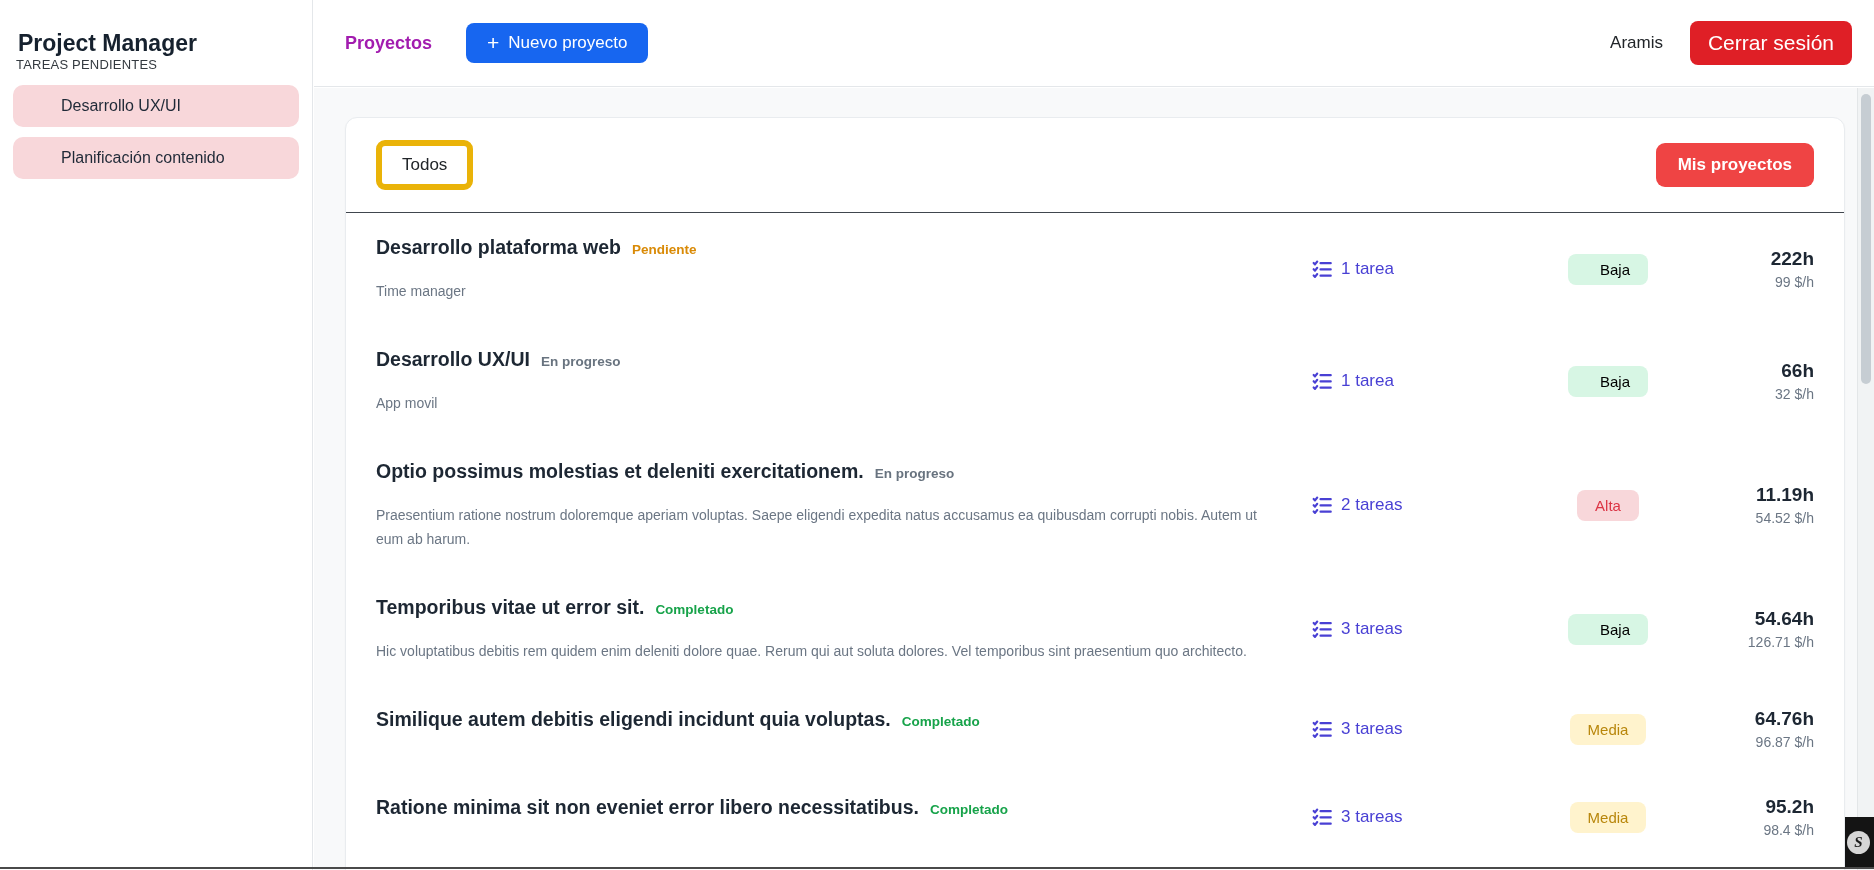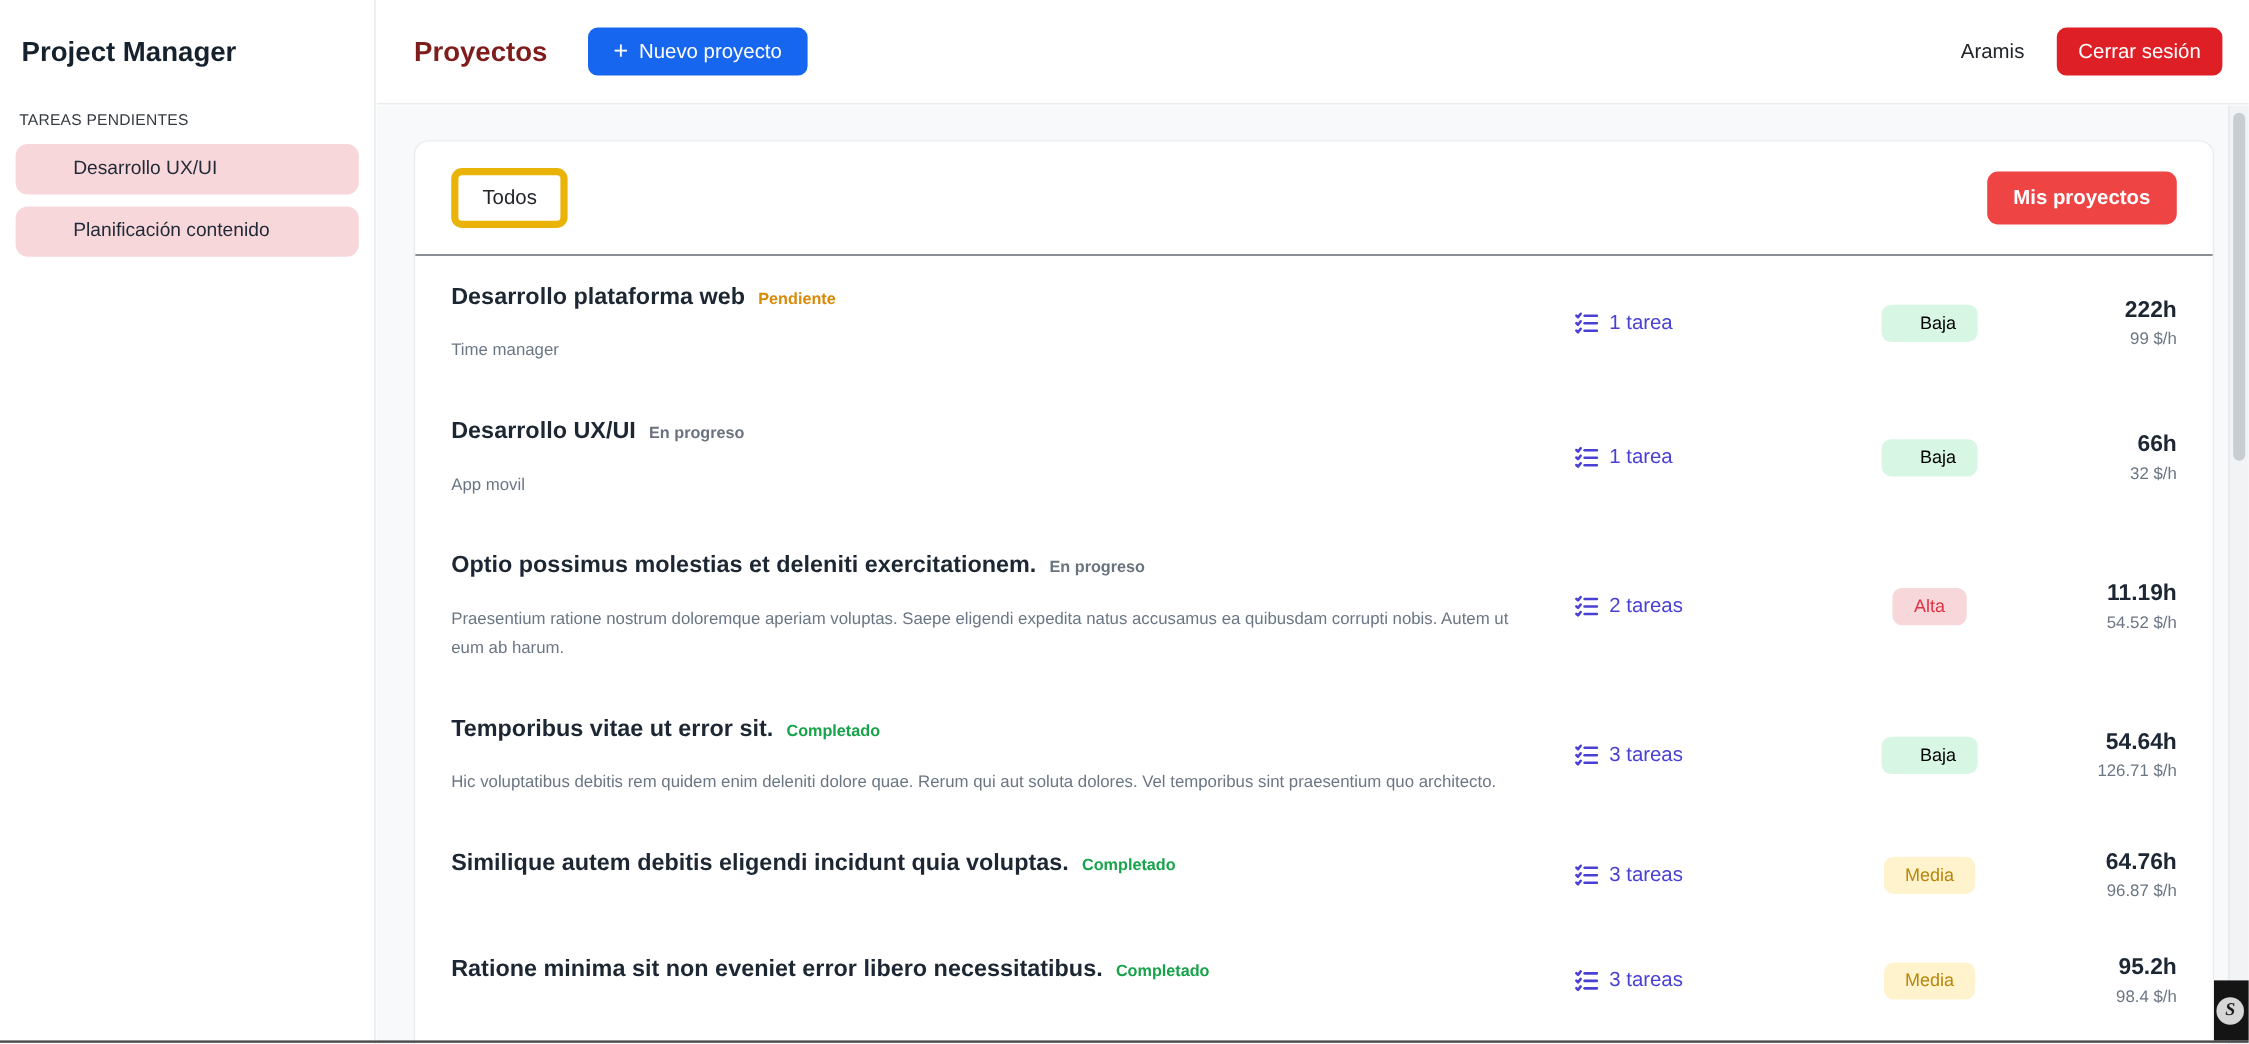--- a/index.html
+++ b/index.html
@@ -9,43 +9,43 @@
     background:#ffffff; color:#212529;
     position:relative; overflow:hidden;
   }
 
   
   .sidebar {
     position:absolute; left:0; top:0; width:313px; height:100%;
     background:#fff; border-right:1px solid #e4e7ea; padding:30px 13px 0 13px;
   }
   .sidebar-title { font-size:23px; font-weight:700; color:#16212e; padding-left:5px; }
-  .sidebar-section { margin-top:35px; font-size:13px; color:#343a40; padding-left:3px; letter-spacing:.2px; }
+  .sidebar-section { font-size:13px; color:#343a40; padding-left:3px; letter-spacing:.2px; }
   .sidebar-item {
     margin-top:13px; height:42px; line-height:42px; border-radius:10px;
     background:#f8d7da; color:#1f2937; font-size:16px; padding-left:48px; cursor:pointer;
   }
   .sidebar-item + .sidebar-item { margin-top:10px; }
 
   
   .topbar {
     position:absolute; left:314px; top:0; right:0; height:87px; background:#fff;
     border-bottom:1px solid #e4e7ea; display:flex; align-items:center;
     padding:0 22px 0 31px;
   }
-  .page-title { font-size:23px; font-weight:700; color:#7f1d1d; }
+  .page-title { font-size:18px; font-weight:700; color:#a21caf; }
   .btn { border:none; border-radius:8px; font-family:inherit; cursor:pointer; }
   .btn-new {
     margin-left:34px; background:#1766f0; color:#fff; font-size:17px;
     padding:10px 21px; display:flex; align-items:center; gap:9px;
   }
   .plus { font-size:21px; line-height:14px; font-weight:400; }
   .topbar-spacer { flex:1; }
   .user-name { font-size:17px; color:#212529; margin-right:27px; }
-  .btn-logout { background:#df1f26; color:#fff; font-size:17px; padding:10px 18px;text-align:right; }
+  .btn-logout { background:#df1f26; color:#fff; font-size:21px; padding:10px 18px;text-align:right; }
 
   
   .main {
     position:absolute; left:314px; top:88px; right:0; bottom:0;
     background:#f8f9fa; padding:29px 29px 0 31px; overflow:hidden;
   }
   .card {
     background:#fff; border:1px solid #e9ecef; border-radius:12px;
     height:calc(100% + 20px); box-shadow:0 1px 2px rgba(0,0,0,.04);
     overflow:hidden;

